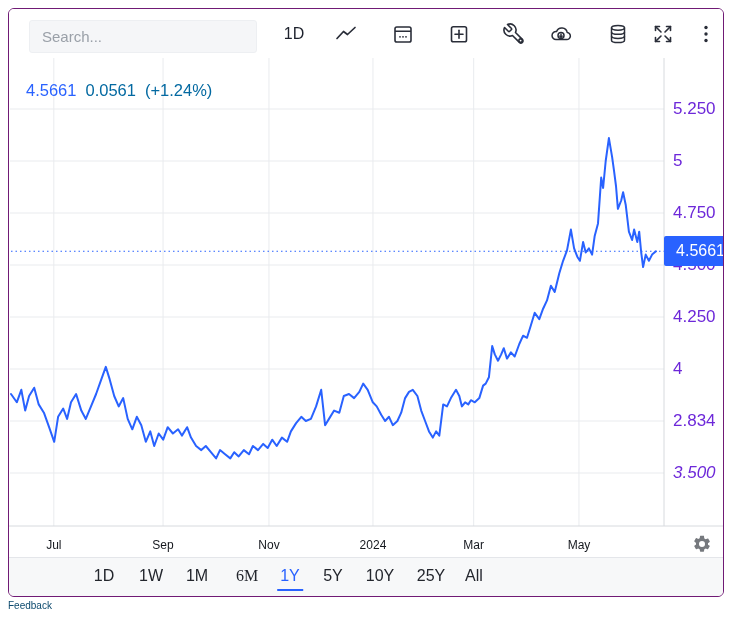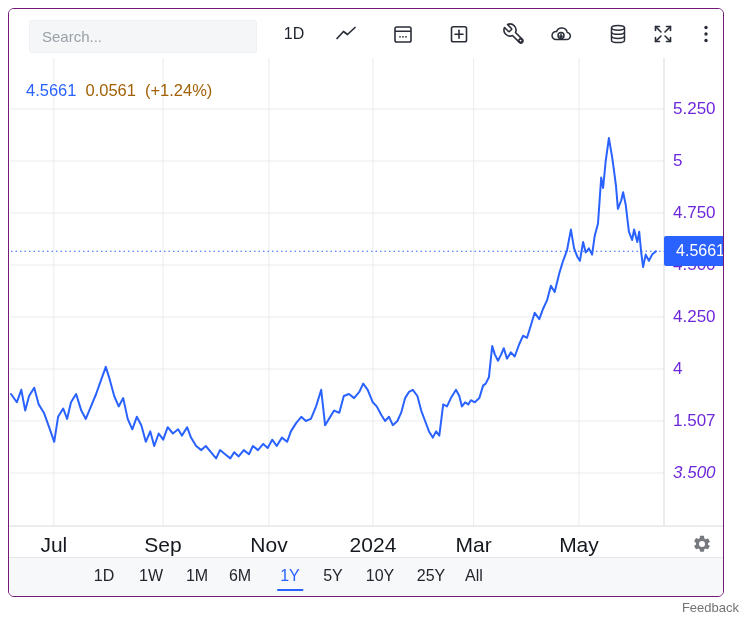--- a/index.html
+++ b/index.html
@@ -15,37 +15,37 @@
   .search::placeholder{color:#9aa0a8;}
   .tbtn{position:absolute;top:13px;width:24px;height:24px;display:flex;align-items:center;
         justify-content:center;cursor:pointer;color:#2a2e39;}
   .tbtn svg{display:block;}
   .interval{font-size:16px;color:#1e222d;width:30px;}
   
   .legend{position:absolute;left:17px;top:72px;font-size:16.5px;display:flex;gap:9px;
           align-items:baseline;z-index:5;white-space:nowrap;}
   .legend .sym{color:#1e222d;}
   .legend .price{color:#2962FF;}
-  .legend .chg{color:#a16207;}
+  .legend .chg{color:#0369a1;}
   
   #chart-svg{position:absolute;left:0;top:0;pointer-events:none;}
   .ylabel{position:absolute;left:664px;height:20px;line-height:20px;font-size:17px;color:#6d28d9;}
-  .xlabel{position:absolute;top:526px;height:20px;line-height:20px;font-size:21px;color:#15181e;
+  .xlabel{position:absolute;top:526px;height:20px;line-height:20px;font-size:12px;color:#15181e;
           transform:translateX(-50%);}
   .badge{position:absolute;left:655px;width:73px;height:30px;background:#2962FF;color:#fff;
          font-size:16px;display:flex;align-items:center;justify-content:center;border-radius:2px;z-index:4;}
   .gear{position:absolute;left:683px;top:525px;width:20px;height:20px;color:#76797e;cursor:pointer;z-index:4;}
   
   .rangebar{position:absolute;left:0;bottom:0;width:100%;height:39px;background:#f7f8f9;
             border-top:1px solid #e4e6ea;box-sizing:border-box;}
   .tab{position:absolute;top:5px;height:26px;line-height:26px;transform:translateX(-50%);
        font-size:16px;color:#23262d;padding:0 3px;border-bottom:2px solid transparent;cursor:pointer;}
   .tab.active{color:#2962FF;border-bottom-color:#2962FF;}
-  .feedback{position:absolute;left:8px;top:600px;width:731px;text-align:right;font-size:13px;
-            color:#737373;cursor:pointer;}
+  .feedback{position:absolute;left:8px;top:600px;width:731px;font-size:10px;
+            color:#0c4a6e;cursor:pointer;}
 </style>
 </head>
 <body>
 
 <div class="card">
 
   <div class="toolbar">
     <input class="search" type="text" placeholder="Search..." style="">
 
     <div class="tbtn interval" style="left:270px">1D</div>
@@ -150,21 +150,21 @@
       <polyline points="2.0,385.0 7.8,393.3 12.3,380.8 16.2,401.6 20.1,387.0 25.2,378.7 29.7,395.4 34.9,403.7 40.1,418.2 45.2,432.8 49.1,407.8 54.2,399.5 58.1,409.9 62.0,393.3 67.1,385.0 72.3,401.6 76.8,409.9 82.0,397.4 87.1,385.0 92.3,370.4 96.8,357.9 100.7,370.4 105.2,387.0 109.7,397.4 114.2,389.1 118.7,409.9 123.3,420.3 127.8,407.8 132.3,416.2 136.8,432.8 141.3,422.4 145.2,437.0 149.7,424.5 154.2,430.7 158.7,418.2 163.9,424.5 169.1,420.3 172.9,426.6 178.1,418.2 182.0,428.6 187.1,437.0 192.3,441.1 196.8,437.0 201.9,443.2 207.1,449.4 211.0,441.1 216.1,445.3 221.3,449.4 225.2,443.2 229.7,447.4 234.8,441.1 240.0,445.3 243.9,437.0 249.0,441.1 254.2,434.9 258.7,439.0 263.2,430.7 267.7,437.0 272.9,428.6 278.1,432.8 281.9,422.4 287.1,414.1 292.3,407.8 296.8,412.0 301.9,409.9 307.1,397.4 312.2,380.8 316.1,416.2 320.0,409.9 325.1,401.6 330.3,403.7 334.8,387.0 340.0,385.0 345.1,389.1 350.3,382.9 354.2,374.6 358.7,380.8 363.8,393.3 367.7,397.4 372.2,405.8 376.1,412.0 380.0,407.8 383.8,416.2 388.4,412.0 392.2,403.7 396.1,389.1 400.0,382.9 403.8,380.8 408.4,387.0 412.2,401.6 416.1,412.0 420.0,422.4 423.8,428.6 427.1,422.4 430.3,426.6 434.2,395.4 438.0,397.4 441.9,389.1 447.0,380.8 450.3,387.0 452.9,397.4 456.1,393.3 459.3,395.4 461.9,391.2 465.8,393.3 470.3,389.1 474.1,376.6 476.7,374.6 479.9,368.3 483.2,337.1 485.8,345.4 489.0,351.7 492.2,345.4 494.8,339.2 498.0,349.6 501.9,343.4 505.7,347.5 510.3,335.0 514.1,326.7 518.0,328.8 521.9,316.3 525.7,303.8 530.3,310.1 534.1,299.7 538.0,291.4 541.9,276.8 545.7,283.0 550.3,264.3 554.1,251.8 558.0,241.4 561.9,220.6 565.1,239.4 568.3,247.7 570.9,251.8 574.1,233.1 576.7,243.5 579.9,239.4 583.1,245.6 585.7,226.9 589.0,214.4 592.2,168.6 594.1,179.0 596.7,152.0 599.9,129.1 603.1,147.8 605.1,162.4 607.0,177.0 608.9,199.8 612.2,191.5 614.1,183.2 616.7,195.7 619.9,222.7 623.1,231.0 625.1,220.6 628.3,233.1 630.2,222.7 632.2,243.5 634.1,258.1 636.7,245.6 639.9,251.8 643.1,245.6 647.0,242.3" fill="none" stroke="#2962FF" stroke-width="2" stroke-linejoin="round" stroke-linecap="round"></polyline>
     </svg>
 
   <div id="yaxis">
       <div class="ylabel" style="top: 90px;">5.250</div>
       <div class="ylabel" style="top: 142px;">5</div>
       <div class="ylabel" style="top: 194px;">4.750</div>
       <div class="ylabel" style="top: 246px;">4.500</div>
       <div class="ylabel" style="top: 298px;">4.250</div>
       <div class="ylabel" style="top: 350px;">4</div>
-      <div class="ylabel" style="top: 402px;">1.507</div>
+      <div class="ylabel" style="top: 402px;">2.834</div>
       <div class="ylabel" style="top: 454px; font-style: italic;">3.500</div>
     </div>
 
   <div class="badge" id="price-badge" style="top: 227.251px;">4.5661</div>
 
   <div id="xaxis">
       <div class="xlabel" style="left: 44.818px;">Jul</div>
       <div class="xlabel" style="left: 154.036px;">Sep</div>
       <div class="xlabel" style="left: 259.984px;">Nov</div>
       <div class="xlabel" style="left: 363.97px;">2024</div>
@@ -176,21 +176,21 @@
     <svg width="20" height="20" viewBox="0 0 24 24" fill="currentColor">
       <path d="M19.14,12.94a7.07,7.07,0,0,0,.06-.94,7.07,7.07,0,0,0-.06-.94l2.03-1.58a.5.5,0,0,0,.12-.64l-1.92-3.32a.5.5,0,0,0-.61-.22l-2.39,1a7.3,7.3,0,0,0-1.62-.94l-.36-2.54A.5.5,0,0,0,13.9,2H10.1a.5.5,0,0,0-.49.42L9.25,4.96a7.3,7.3,0,0,0-1.62.94l-2.39-1a.5.5,0,0,0-.61.22L2.71,8.44a.5.5,0,0,0,.12.64l2.03,1.58a7.07,7.07,0,0,0-.06.94,7.07,7.07,0,0,0,.06.94L2.83,14.12a.5.5,0,0,0-.12.64l1.92,3.32a.5.5,0,0,0,.61.22l2.39-1a7.3,7.3,0,0,0,1.62.94l.36,2.54a.5.5,0,0,0,.49.42h3.8a.5.5,0,0,0,.49-.42l.36-2.54a7.3,7.3,0,0,0,1.62-.94l2.39,1a.5.5,0,0,0,.61-.22l1.92-3.32a.5.5,0,0,0-.12-.64ZM12,15.6A3.6,3.6,0,1,1,15.6,12,3.6,3.6,0,0,1,12,15.6Z"></path>
     </svg>
   </div>
 
   <div class="rangebar">
     <div id="range-tabs">
         <div class="tab" style="left: 95px;">1D</div>
         <div class="tab" style="left: 142px;">1W</div>
         <div class="tab" style="left: 188px;">1M</div>
-        <div class="tab" style="left: 231px;">6M</div>
+        <div class="tab" style="left: 238px; font-family: Liberation Serif, serif;">6M</div>
         <div class="tab active" style="left: 281px;">1Y</div>
         <div class="tab" style="left: 324px; text-align: center;">5Y</div>
         <div class="tab" style="left: 371px;">10Y</div>
         <div class="tab" style="left: 422px;">25Y</div>
         <div class="tab" style="left: 465px;">All</div>
       </div>
   </div>
 </div>
 
 <div class="feedback">Feedback</div>

